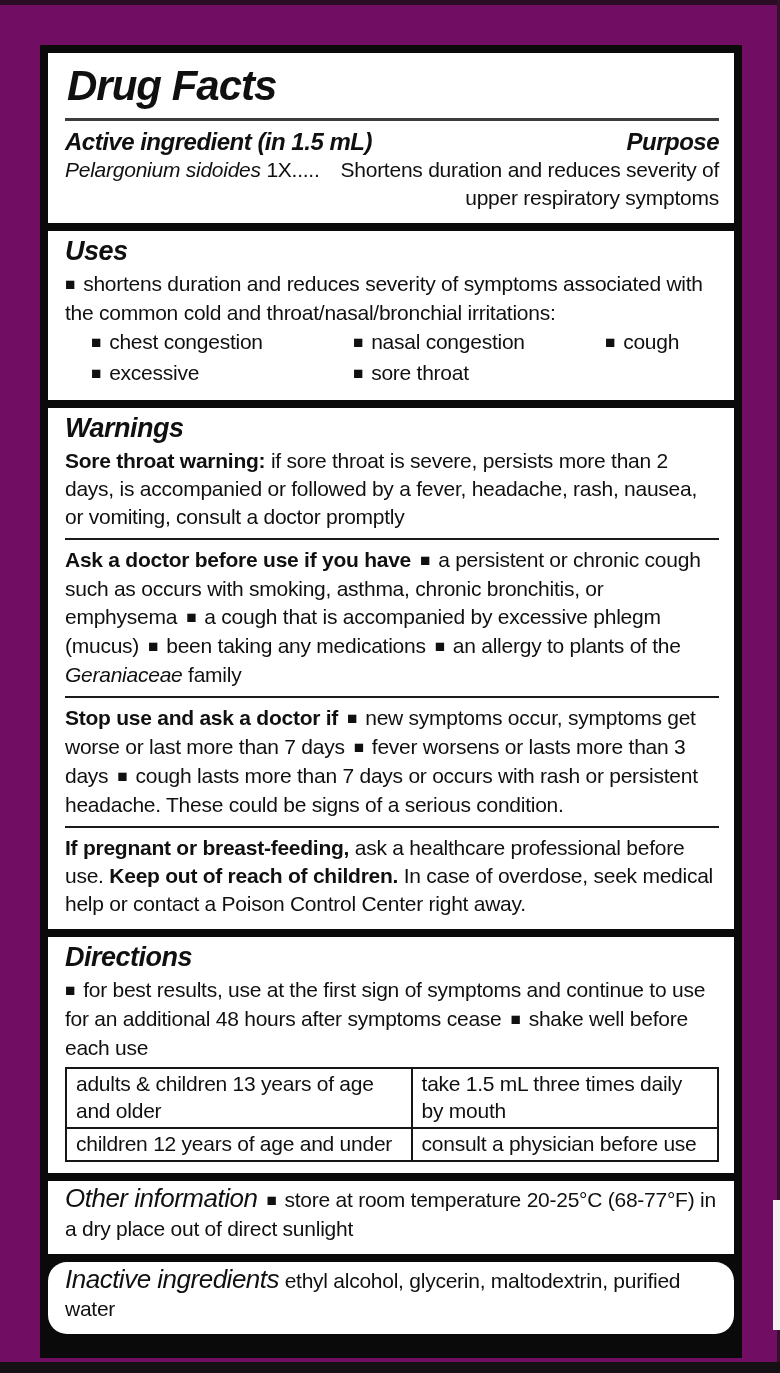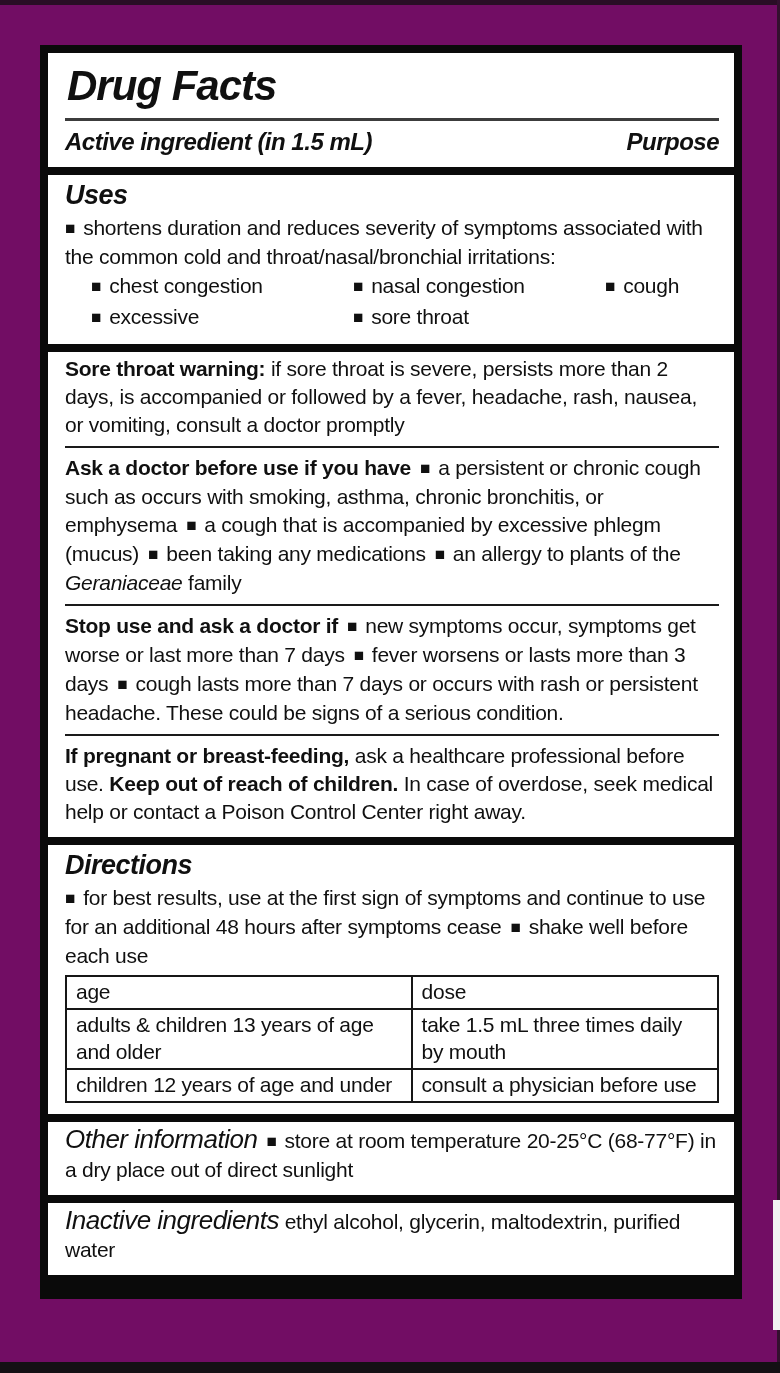--- a/index.html
+++ b/index.html
@@ -19,21 +19,21 @@
 
   .label {
     position:absolute; left:40px; top:45px; width:702px;
     background:#0a0a0a; padding:8px;
   }
   .section {
     background:#ffffff;
     padding:3px 15px 11px 17px;
     margin-bottom:8px;
   }
-  .section:last-child { margin-bottom:16px; }
+  .section:last-child { margin-bottom:16px;border-radius:19px; }
 
   h1 {
     font-size:42px; font-style:italic; font-weight:700;
     letter-spacing:-1px; padding:6px 0 8px 2px;
   }
   .rule { border:none; border-top:3px solid #3c3c3c; margin:0 0 7px 0; }
 
   h2 {
     font-size:27px; font-style:italic; font-weight:700;
     letter-spacing:-0.5px; padding:2px 0 3px 0;
@@ -84,59 +84,60 @@
 
 <div class="label">
 
   <div class="section">
     <h1>Drug Facts</h1>
     <hr class="rule">
     <div class="ai-head">
       <span class="h3">Active ingredient (in 1.5 mL)</span>
       <span class="h3">Purpose</span>
     </div>
+    <div class="ai-line body-text">
+      <span class="left"><i>Pelargonium sidoides</i> <span>1X.....</span></span>
+      <span class="right">Shortens duration and reduces severity of upper respiratory symptoms</span>
+    </div>
   </div>
 
   <div class="section">
     <h2>Uses</h2>
     <p><span class="sq lead"></span><span>shortens duration and reduces severity of symptoms associated with the common cold and throat/nasal/bronchial irritations:</span></p>
     <div class="symptom-grid">
       <span><span class="sq"></span><span>chest congestion</span></span>
       <span><span class="sq"></span><span>nasal congestion</span></span>
       <span><span class="sq"></span><span>cough</span></span>
       <span><span class="sq"></span><span>excessive</span></span>
       <span><span class="sq"></span><span>sore throat</span></span>
     </div>
   </div>
 
   <div class="section">
+    <h2>Warnings</h2>
 
     <p><b>Sore throat warning:</b> <span>if sore throat is severe, persists more than 2 days, is accompanied or followed by a fever, headache, rash, nausea, or vomiting, consult a doctor promptly</span></p>
 
     <p class="rule-top"><b>Ask a doctor before use if you have</b><span class="sq"></span><span>a persistent or chronic cough such as occurs with smoking, asthma, chronic bronchitis, or emphysema</span><span class="sq"></span><span>a cough that is accompanied by excessive phlegm (mucus)</span><span class="sq"></span><span>been taking any medications</span><span class="sq"></span><span>an allergy to plants of the</span> <i>Geraniaceae</i> <span>family</span></p>
 
     <p class="rule-top"><b>Stop use and ask a doctor if</b><span class="sq"></span><span>new symptoms occur, symptoms get worse or last more than 7 days</span><span class="sq"></span><span>fever worsens or lasts more than 3 days</span><span class="sq"></span><span>cough lasts more than 7 days or occurs with rash or persistent headache. These could be signs of a serious condition.</span></p>
 
     <p class="rule-top"><b>If pregnant or breast-feeding,</b> <span>ask a healthcare professional before use.</span> <b>Keep out of reach of children.</b> <span>In case of overdose, seek medical help or contact a Poison Control Center right away.</span></p>
   </div>
 
   <div class="section">
     <h2>Directions</h2>
     <p><span class="sq lead"></span><span>for best results, use at the first sign of symptoms and continue to use for an additional 48 hours after symptoms cease</span><span class="sq"></span><span>shake well before each use</span></p>
 
     <table class="dose">
       <colgroup>
           <col class="c1">
           <col>
         </colgroup>
       <tbody>
-          <tr>
-        <th>age</th>
-        <th>dose</th>
-      </tr>
       <tr>
         <td>adults &amp; children 13 years of age and older</td>
         <td>take 1.5 mL three times daily by mouth</td>
       </tr>
       <tr>
         <td>children 12 years of age and under</td>
         <td>consult a physician before use</td>
       </tr>
     </tbody>
       </table>

